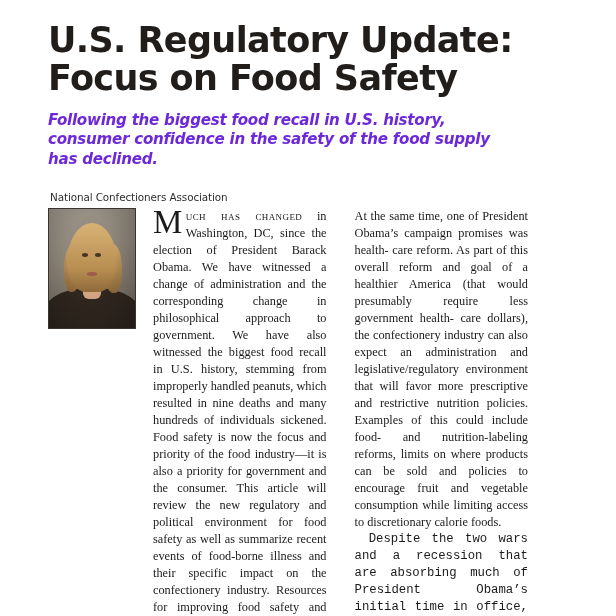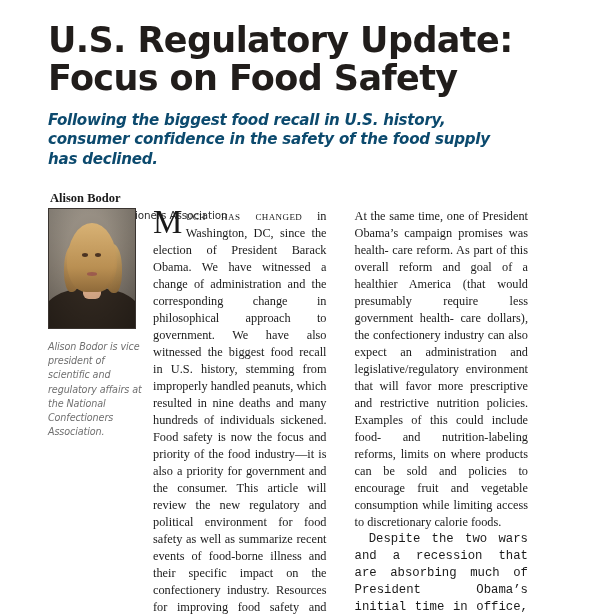--- a/index.html
+++ b/index.html
@@ -38,21 +38,21 @@
     white-space: pre-line;
   }
 
   .deck {
     font-family: "DejaVu Sans", sans-serif;
     font-weight: bold;
     font-style: italic;
     font-size: 15.1px;
     line-height: 1.3;
     letter-spacing: -0.25px;
-    color: #0c4a6e;
+    color: #6d28d9;
     margin: 13px 0 12px 0;
     max-width: 470px;
     white-space: pre-line;
   }
 
   
   .byline {
     margin-top: 22px;
     margin-left: 2px;
   }
@@ -225,42 +225,40 @@
 
 <div class="page">
 
   <div class="masthead">
     <h1 class="headline">U.S. Regulatory Update:
 Focus on Food Safety</h1>
 
     <p class="deck">Following the biggest food recall in U.S. history, consumer confidence in the safety of the food supply has declined.</p>
 
     <div class="byline">
-      <div class="byline-name">Alison Bodor</div>
       <div class="byline-org">National Confectioners Association</div>
     </div>
   </div>
 
   <div class="content">
 
     <div class="rail">
       <div class="author-photo">
         <div class="ph-bg"></div>
         <div class="ph-body"></div>
         <div class="ph-hair-l"></div>
         <div class="ph-hair-r"></div>
         <div class="ph-neck"></div>
         <div class="ph-face"></div>
         <div class="ph-hair"></div>
         <div class="ph-eye l"></div>
         <div class="ph-eye r"></div>
         <div class="ph-mouth"></div>
         <div class="ph-shadow"></div>
       </div>
-      <div class="photo-caption">Alison Bodor is vice president of scientific and regulatory affairs at the National Confectioners Association.</div>
     </div>
 
     <div class="cols">
 
       <div class="col">
         <p class="dropcap-para"><span class="smallcaps">Much has changed</span><span> in Washington, DC, since the election of President Barack Obama. We have witnessed a change of administration and the corresponding change in philosophical approach to government. We have also witnessed the biggest food recall in U.S. history, stemming from improperly handled peanuts, which resulted in nine deaths and many hundreds of individuals sickened. Food safety is now the focus and priority of the food industry—it is also a priority for government and the consumer. This article will review the new regulatory and political environment for food safety as well as summarize recent events of food-borne illness and their specific impact on the confectionery industry. Resources for improving food safety and pathogen control will be discussed.</span></p>
         <p>Washington is a new city, governed now by an administration and a Democrat-controlled Congress that strongly favor consumer protection. Owing to recent breaches in food safety, the strong bent towards consumer protection is occurring at a time when consumer confidence in the safety of the food supply and in the regulatory agencies that oversee the food supply is declining</p>
       </div>
 
       <div class="col">

